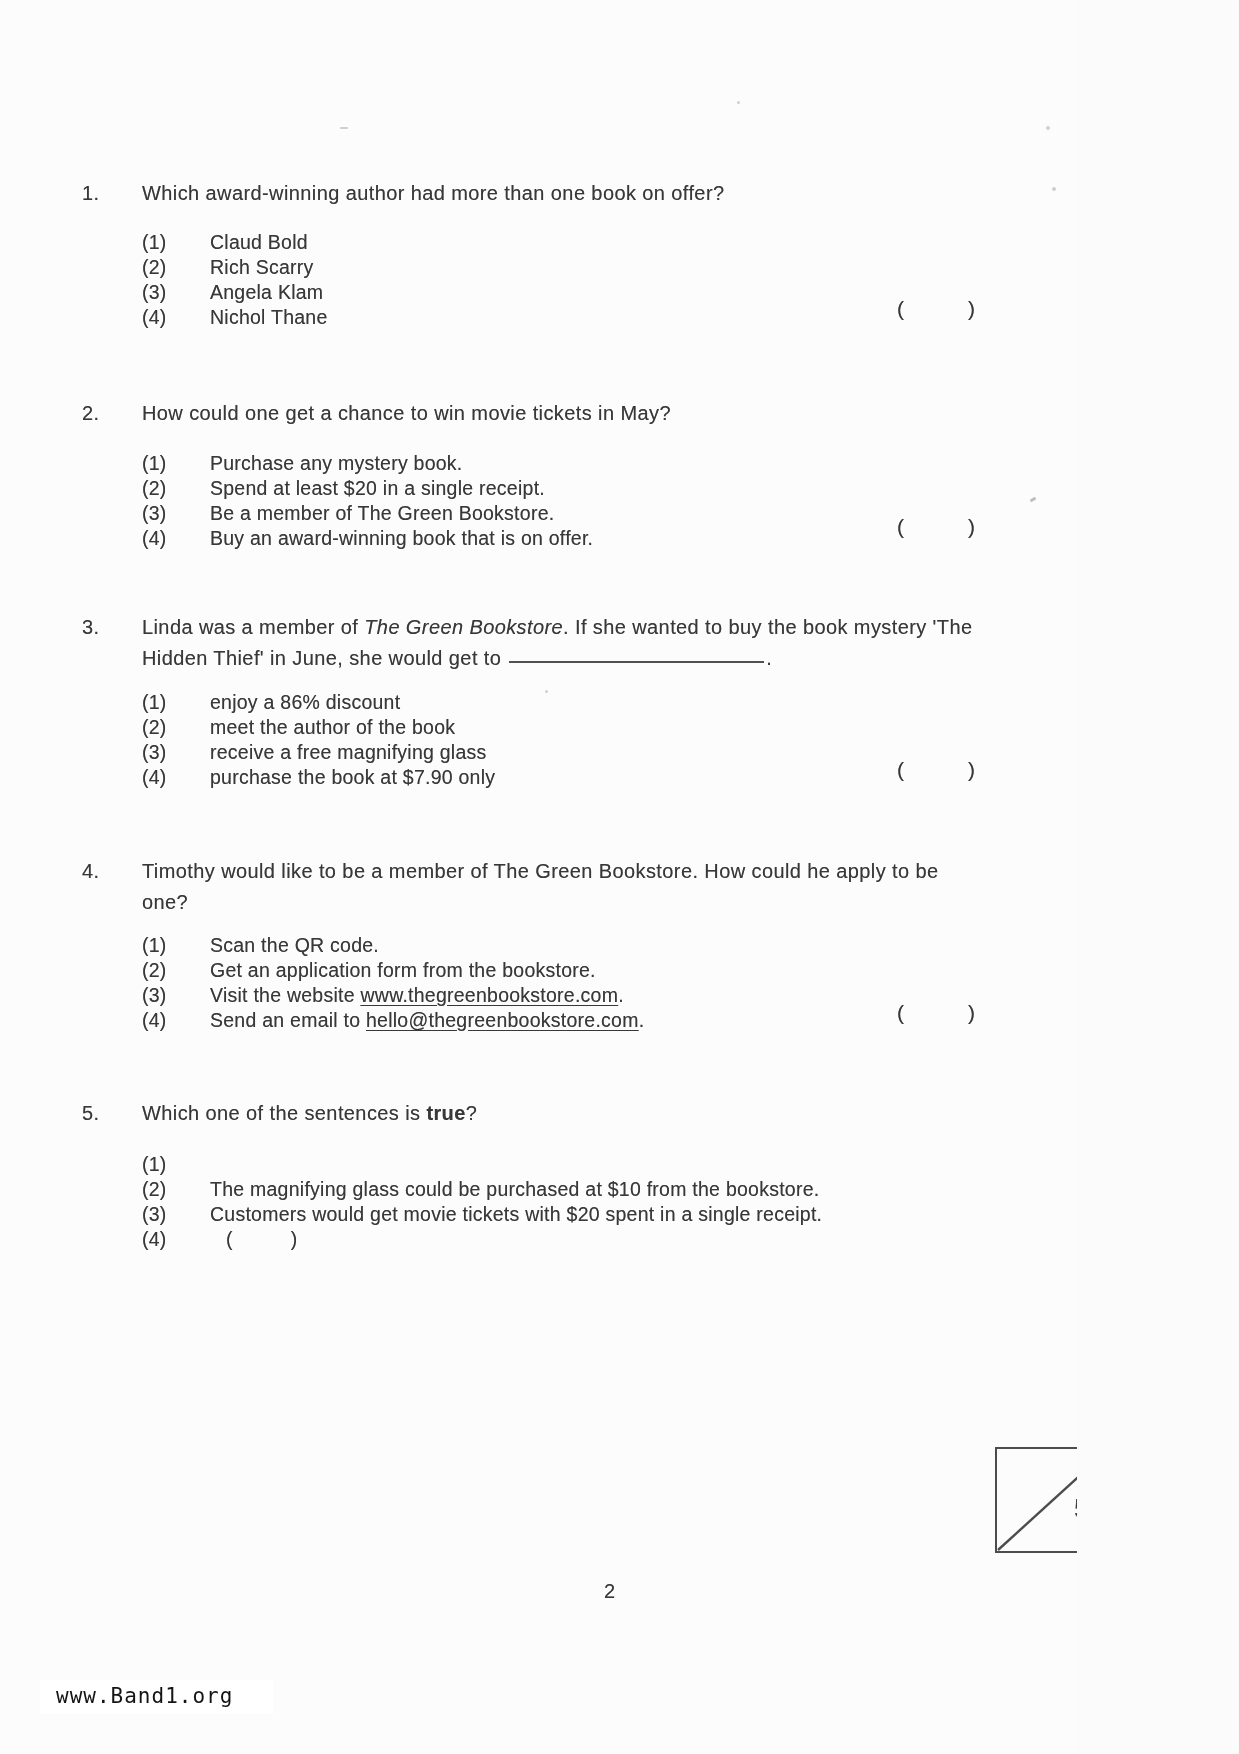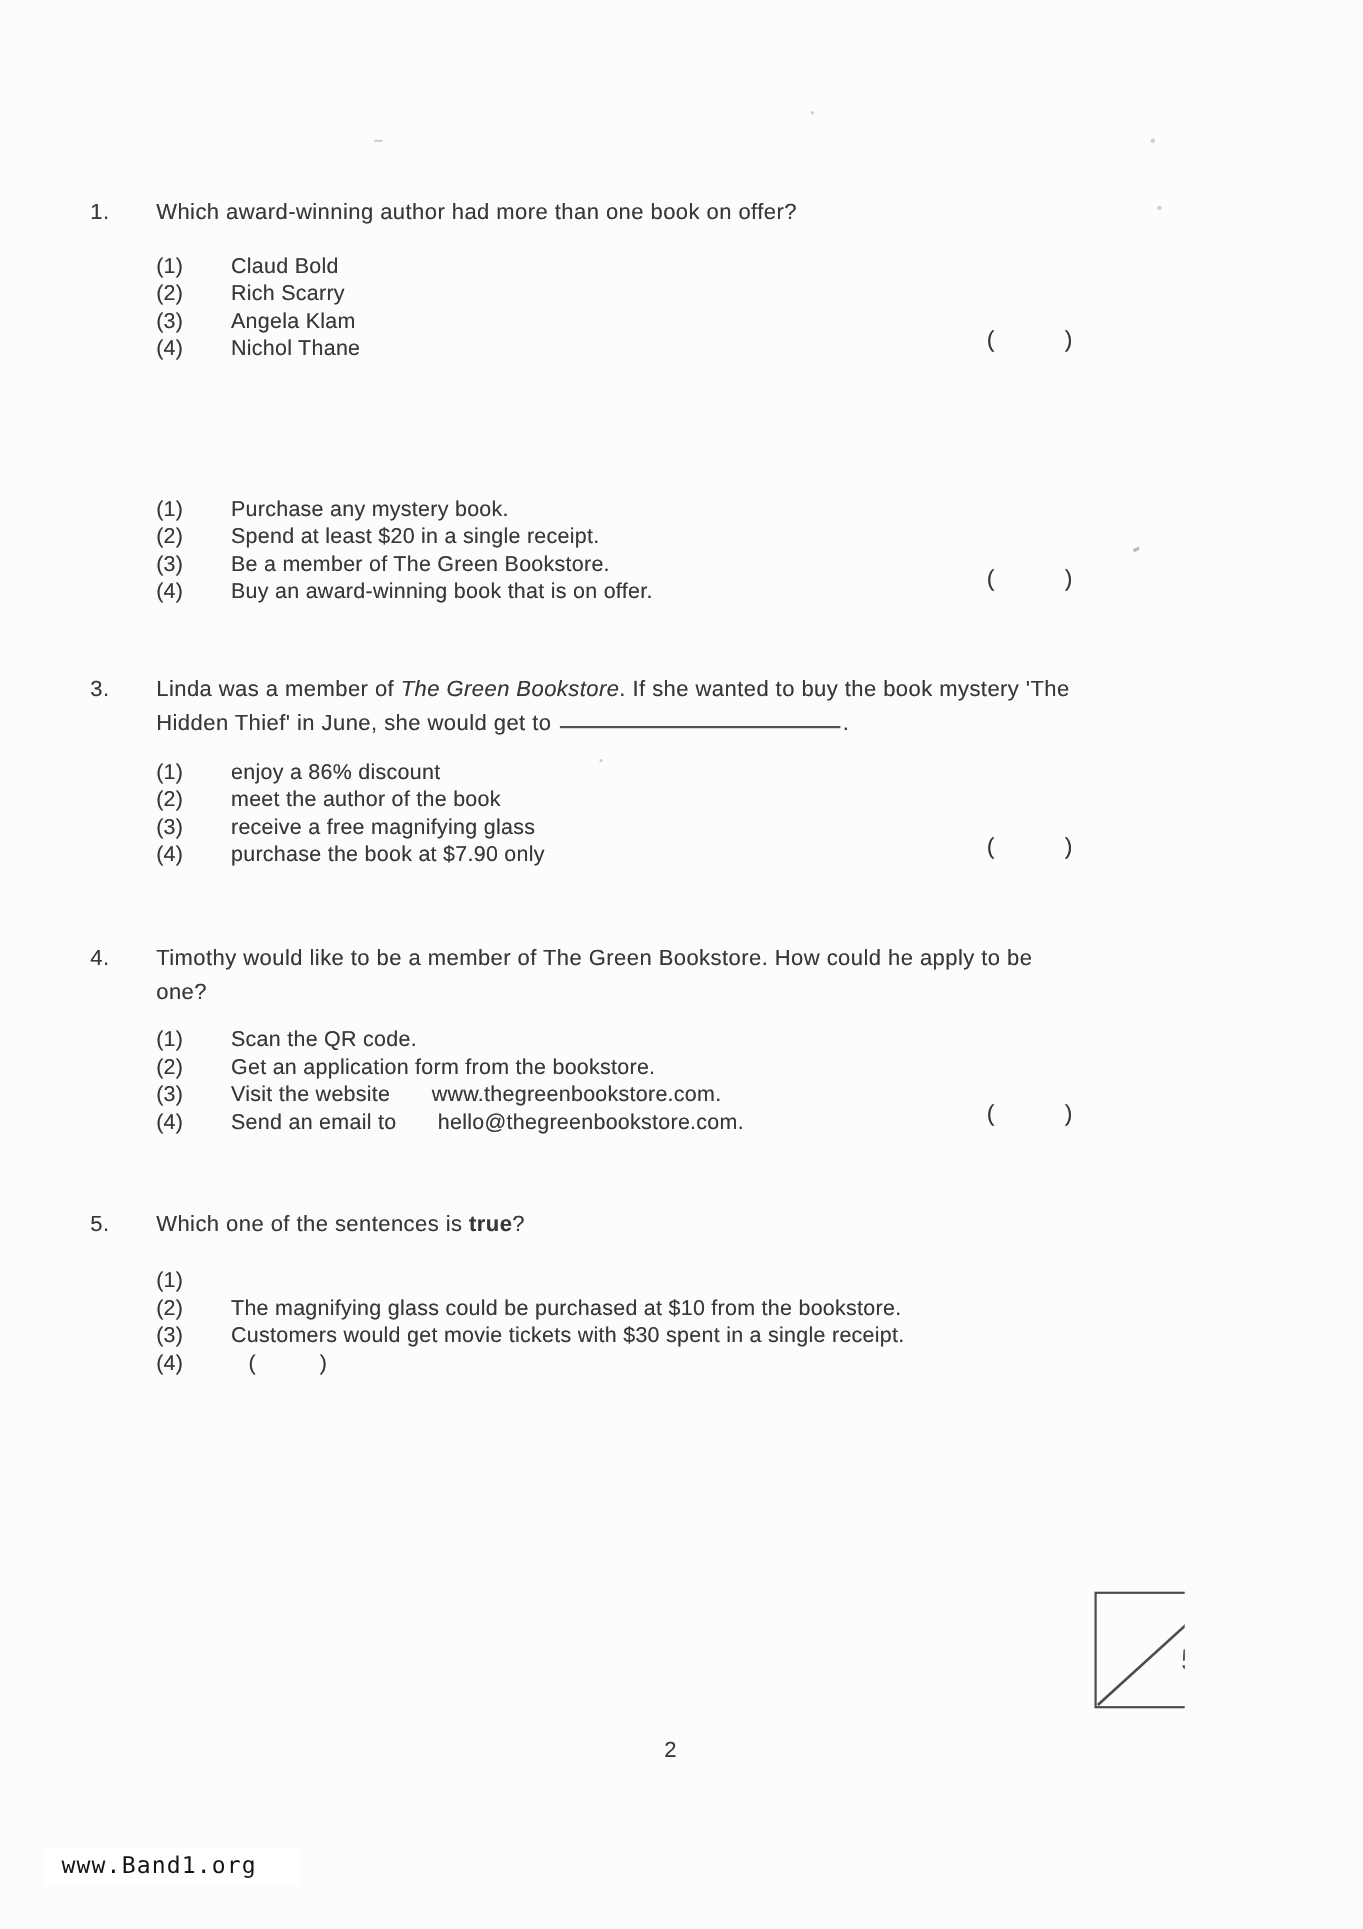--- a/index.html
+++ b/index.html
@@ -26,21 +26,21 @@
   }
   .q-num { display: inline-block; width: 60px; vertical-align: top; }
   .q-text { display: inline-block; vertical-align: top; }
 
   
   .options { position: absolute; left: 142px; width: 960px; }
   .opt { display: flex; height: 25px; line-height: 25px; font-size: 19.5px; letter-spacing: 0.25px; white-space: nowrap; }
   .opt-label { width: 68px; flex: 0 0 68px; }
   .opt-text { flex: 0 0 auto; }
 
-  .u { text-underline-offset: 3px; margin-left: 32px; }
+  .u { text-decoration: underline; text-underline-offset: 3px; }
   i { font-style: italic; }
   b { font-weight: bold; }
 
   .blank-line {
     display: inline-block;
     width: 255px;
     height: 4px;
     border-bottom: 2px solid #515151;
     margin: 0 2px 2px 2px;
   }
@@ -127,20 +127,23 @@
     <div class="opt">
       <span class="opt-label">(4)</span>
         <span class="opt-text">Nichol Thane</span>
     </div>
   </div>
   <div class="bracket" style="top:296px">
     <span>(</span>
       <span>)</span>
   </div>
 
+  <div class="q-head" style="top:398px">
+    <span class="q-num">2.</span><span class="q-text">How could one get a chance to win movie tickets in May?</span>
+  </div>
   <div class="options" style="top:451px">
     <div class="opt">
       <span class="opt-label">(1)</span>
         <span class="opt-text">Purchase any mystery book.</span>
     </div>
     <div class="opt">
       <span class="opt-label">(2)</span>
         <span class="opt-text">Spend at least $20 in a single receipt.</span>
     </div>
     <div class="opt">
@@ -215,21 +218,21 @@
   <div class="options" style="top:1152px">
     <div class="opt">
       <span class="opt-label">(1)</span>
     </div>
     <div class="opt">
       <span class="opt-label">(2)</span>
         <span class="opt-text">The magnifying glass could be purchased at $10 from the bookstore.</span>
     </div>
     <div class="opt">
       <span class="opt-label">(3)</span>
-        <span class="opt-text">Customers would get movie tickets with $30 spent in a single receipt.</span>
+        <span class="opt-text">Customers would get movie tickets with $20 spent in a single receipt.</span>
     </div>
     <div class="opt">
       <span class="opt-label">(4)</span>
         <span class="inline-bracket-open">(</span>
         <span class="inline-bracket-close">)</span>
     </div>
   </div>
 
   <div class="score-box">
     <svg width="112" height="102" viewBox="0 0 112 102">

